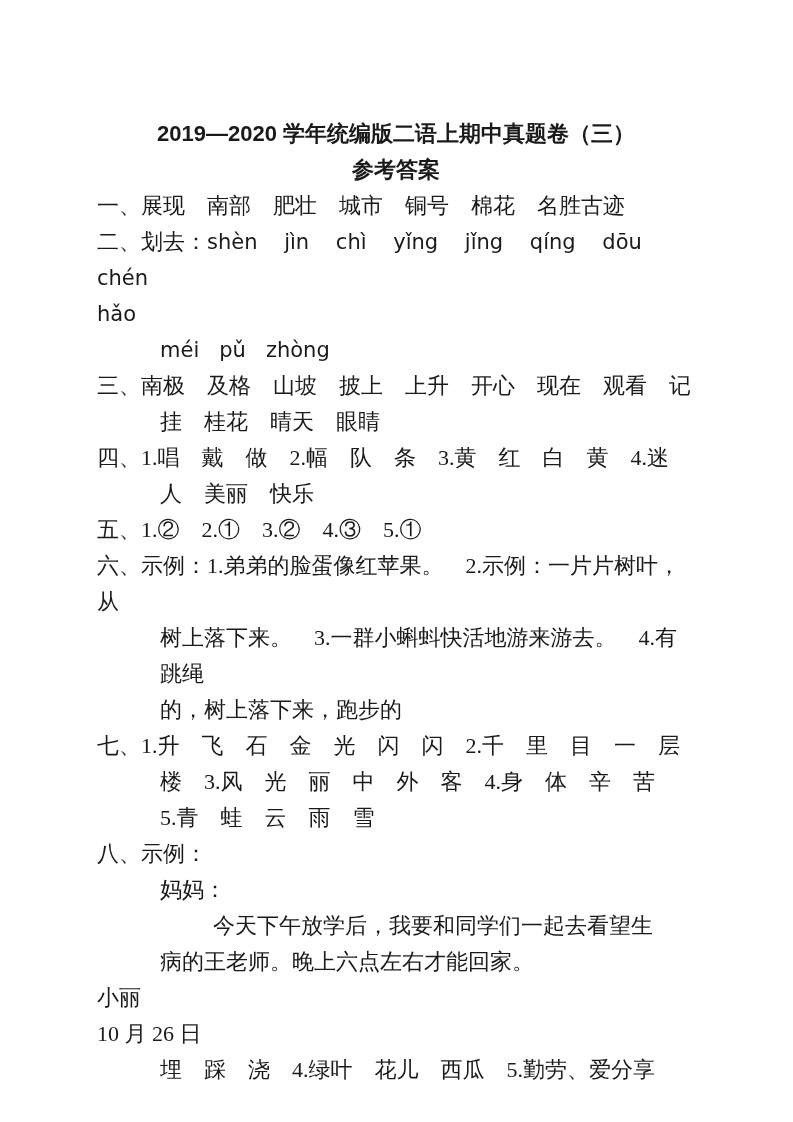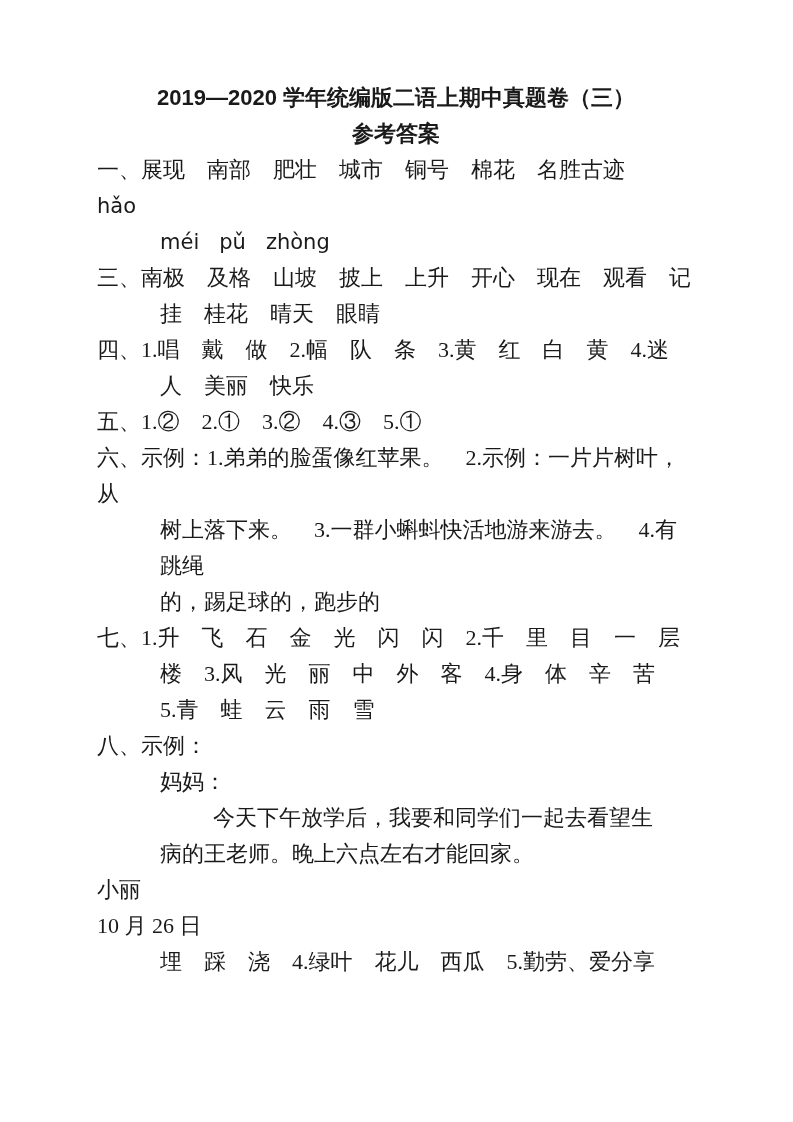--- a/index.html
+++ b/index.html
@@ -2,21 +2,21 @@
 <html><head>
 <meta charset="utf-8">
 <style>
   html, body { margin: 0; padding: 0; background: #ffffff; }
   .page {
     position: relative;
     box-sizing: border-box;
     width: 793px;
     height: 1122px;
     background: #ffffff;
-    padding: 80px 98px 0 97px;
+    padding: 116px 98px 0 97px;
     font-family: "Liberation Serif", serif;
     font-size: 22px;
     line-height: 36px;
     color: #1a1a1a;
   }
   .line { white-space: pre-wrap; }
   .title, .subtitle {
     font-family: "Liberation Sans", sans-serif;
     font-weight: 700;
     text-align: center;
@@ -34,34 +34,35 @@
 </head>
 <body>
 
 <div class="page">
 
   <div class="line title">2019—2020 学年统编版二语上期中真题卷（三）</div>
   <div class="line subtitle">参考答案</div>
 
   <div class="line">一、展现　南部　肥壮　城市　铜号　棉花　名胜古迹</div>
 
+  <div class="line"><span>二、划去：</span><span class="pinyin">shèn    jìn    chì    yǐng    jǐng    qíng    dōu    chén</span></div>
   <div class="line pinyin">hǎo</div>
   <div class="line pinyin hang">méi   pǔ   zhòng</div>
 
   <div class="line">三、南极　及格　山坡　披上　上升　开心　现在　观看　记</div>
   <div class="line hang">挂　桂花　晴天　眼睛</div>
 
   <div class="line">四、1.唱　戴　做　2.幅　队　条　3.黄　红　白　黄　4.迷</div>
   <div class="line hang">人　美丽　快乐</div>
 
   <div class="line">五、1.②　2.①　3.②　4.③　5.①</div>
 
   <div class="line">六、示例：1.弟弟的脸蛋像红苹果。　2.示例：一片片树叶，从</div>
   <div class="line hang">树上落下来。　3.一群小蝌蚪快活地游来游去。　4.有跳绳</div>
-  <div class="line hang">的，踢足球的，跑步的</div>
+  <div class="line hang">的，树上落下来，跑步的</div>
 
   <div class="line">七、1.升　飞　石　金　光　闪　闪　2.千　里　目　一　层</div>
   <div class="line hang">楼　3.风　光　丽　中　外　客　4.身　体　辛　苦</div>
   <div class="line hang">5.青　蛙　云　雨　雪</div>
 
   <div class="line">八、示例：</div>
   <div class="line hang">妈妈：</div>
   <div class="line para">今天下午放学后，我要和同学们一起去看望生</div>
   <div class="line hang">病的王老师。晚上六点左右才能回家。</div>
   <div class="line right sig">小丽</div>

